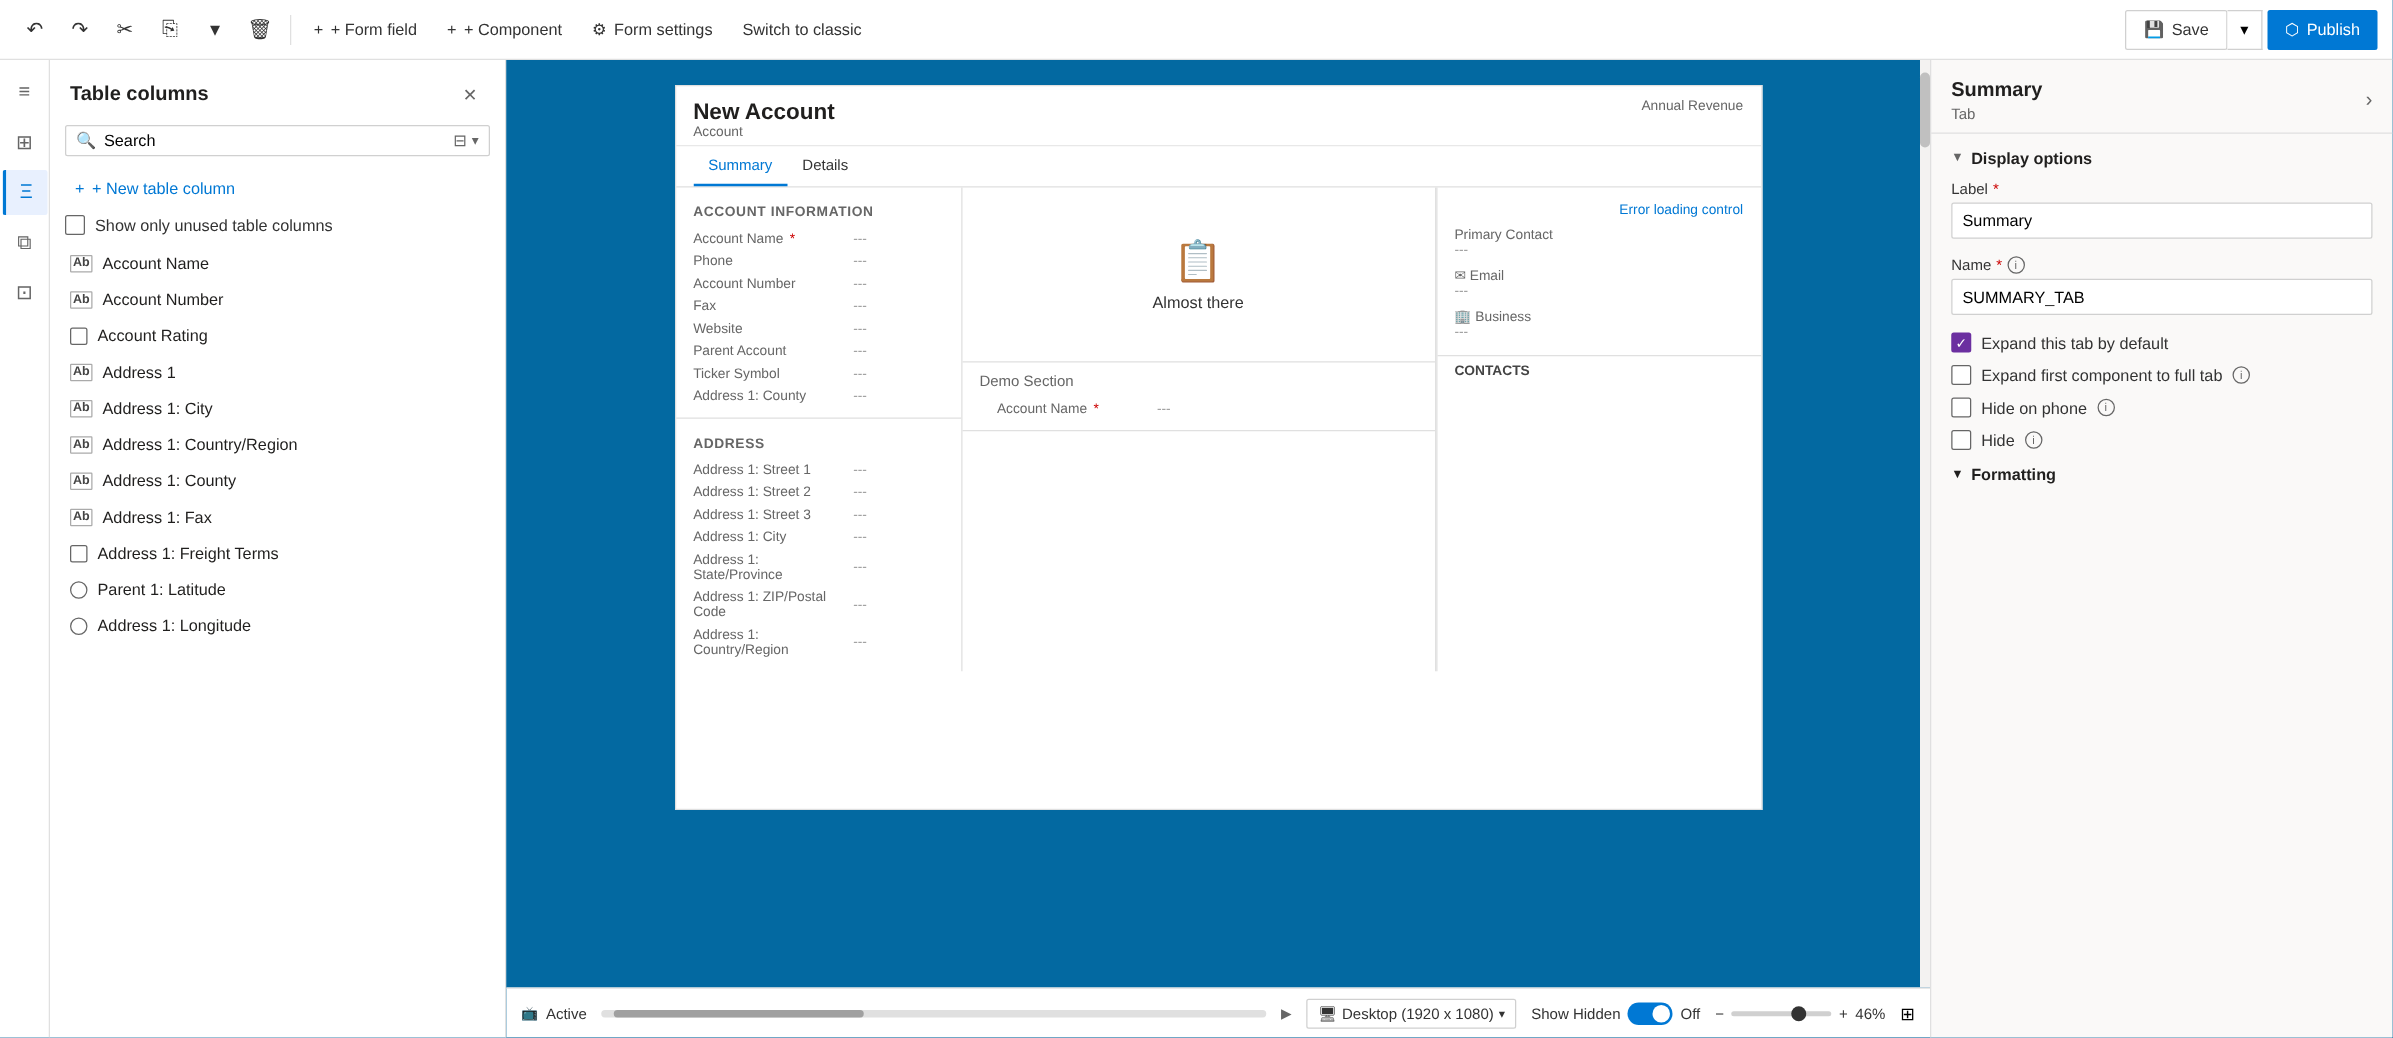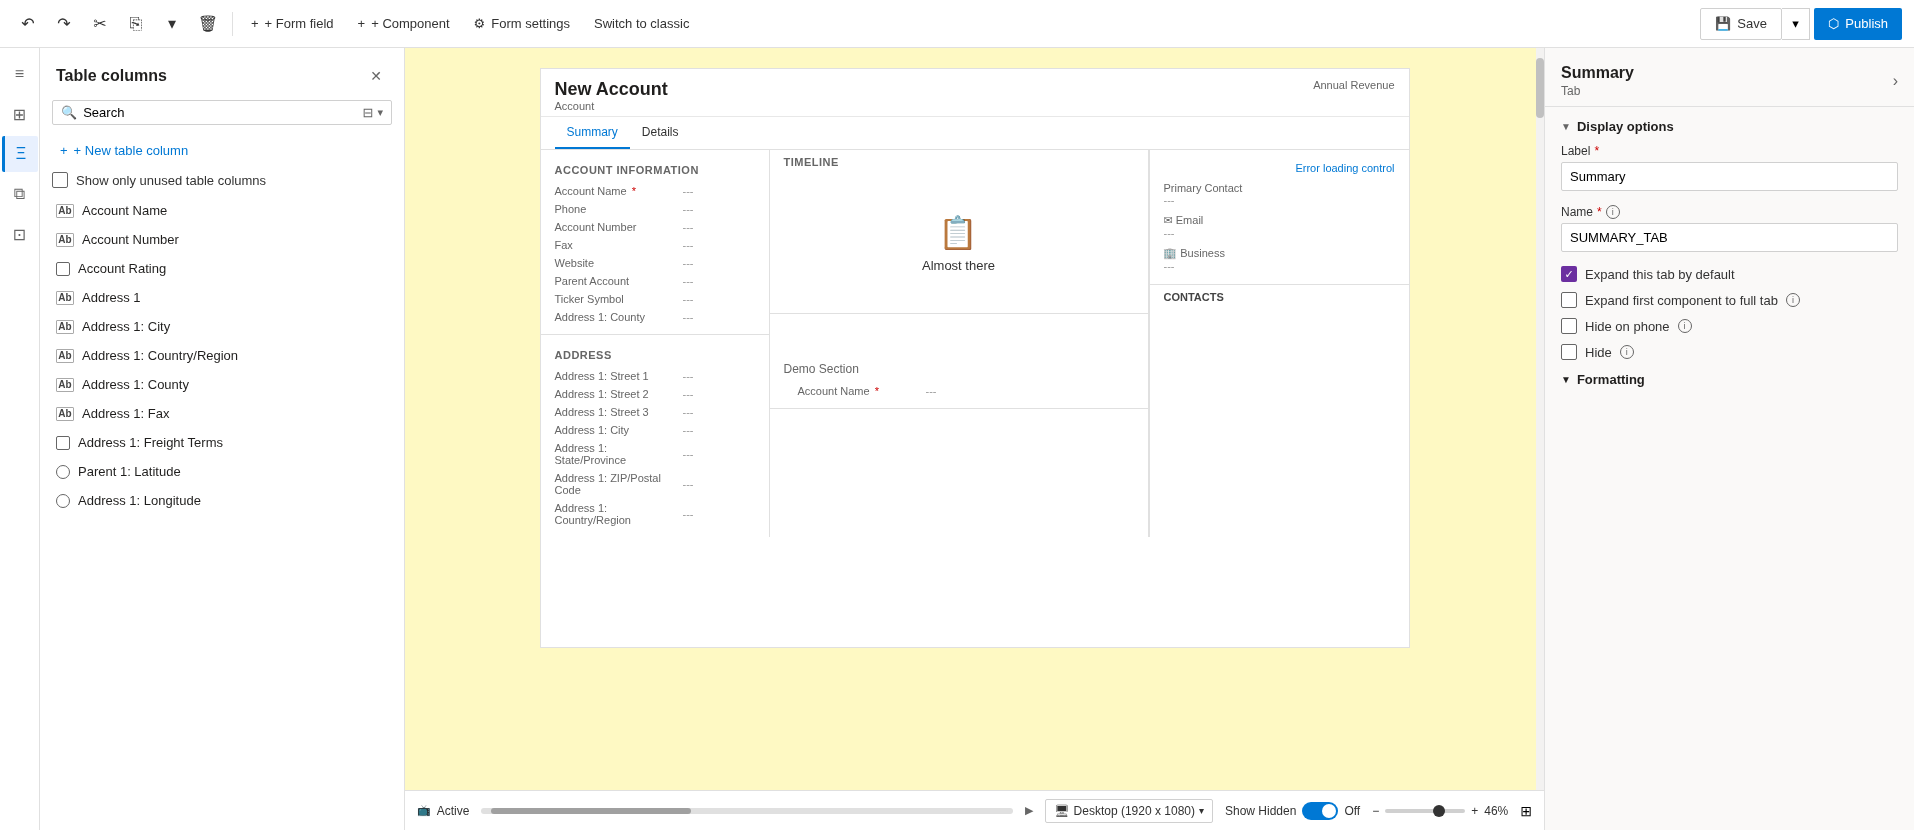--- a/index.html
+++ b/index.html
@@ -62,21 +62,21 @@
     .search-actions { display: flex; align-items: center; gap: 4px; }
     .new-column-btn { margin: 4px 12px; display: flex; align-items: center; gap: 6px; padding: 6px 8px; cursor: pointer; border: none; background: transparent; font-size: 13px; color: #0078d4; }
     .show-unused { margin: 4px 12px 8px; display: flex; align-items: center; gap: 8px; font-size: 13px; color: #333; cursor: pointer; }
     .checkbox { width: 16px; height: 16px; border: 1px solid #666; border-radius: 2px; flex-shrink: 0; }
     .column-list { flex: 1; overflow-y: auto; padding: 0 8px; }
     .column-item { display: flex; align-items: center; gap: 8px; padding: 7px 8px; cursor: pointer; border-radius: 2px; }
     .col-icon { width: 18px; height: 18px; display: flex; align-items: center; justify-content: center; font-size: 11px; color: #666; flex-shrink: 0; }
     .col-label { font-size: 13px; color: #201f1e; }
 
     
-    .canvas-area { flex: 1; background: #fef9c3; display: flex; flex-direction: column; position: relative; overflow: hidden; }
+    .canvas-area { flex: 1; background: #0369a1; display: flex; flex-direction: column; position: relative; overflow: hidden; }
     .canvas-scroll { flex: 1; overflow: hidden; position: relative; }
     .canvas-inner { position: absolute; top: 0; left: 0; right: 0; bottom: 40px; overflow: auto; padding: 20px; }
     .form-preview { background: #fff; border: 1px solid #e0e0e0; min-height: 580px; max-width: 870px; margin: 0 auto; }
     .form-header { padding: 10px 14px 4px; border-bottom: 1px solid #e8e8e8; display: flex; align-items: flex-start; justify-content: space-between; }
     .form-title { font-size: 18px; font-weight: 600; color: #201f1e; }
     .form-subtitle { font-size: 11px; color: #666; }
     .form-revenue { font-size: 11px; color: #666; text-align: right; }
     .form-tabs { display: flex; gap: 0; padding: 0 14px; border-bottom: 1px solid #e0e0e0; }
     .form-tab { padding: 8px 12px; font-size: 12px; cursor: pointer; color: #333; border-bottom: 2px solid transparent; }
     .form-tab.active { color: #0078d4; border-bottom-color: #0078d4; }
@@ -338,27 +338,26 @@
                   <span class="field-value">---</span>
                 </div>
                 <div class="form-field-row">
                   <span class="field-label">Address 1: Country/Region</span>
                   <span class="field-value">---</span>
                 </div>
               </div>
             </div>
 
             <div style="width:380px;border-left:1px solid #e0e0e0;border-right:1px solid #e0e0e0;">
-              <div class="section-header">Timeline</div>
               <div style="text-align:center;padding:40px 20px;">
                 <div style="font-size:32px;color:#888;">📋</div>
                 <div style="font-size:13px;color:#333;font-weight:500;margin-top:6px;">Almost there</div>
               </div>
               <div style="border-top:1px solid #e0e0e0;"></div>
-              <div style="padding:8px 14px;margin-top:40px;">
+              <div style="padding:8px 14px;">
                 <div style="font-size:12px;color:#666;margin-bottom:6px;font-weight:500;">Demo Section</div>
                 <div class="form-field-row">
                   <span class="field-label">Account Name <span class="field-required">*</span></span>
                   <span class="field-value">---</span>
                 </div>
               </div>
               <div style="border-top:1px solid #e0e0e0;margin-top:auto;"></div>
             </div>
 
             <div class="form-col-side">

